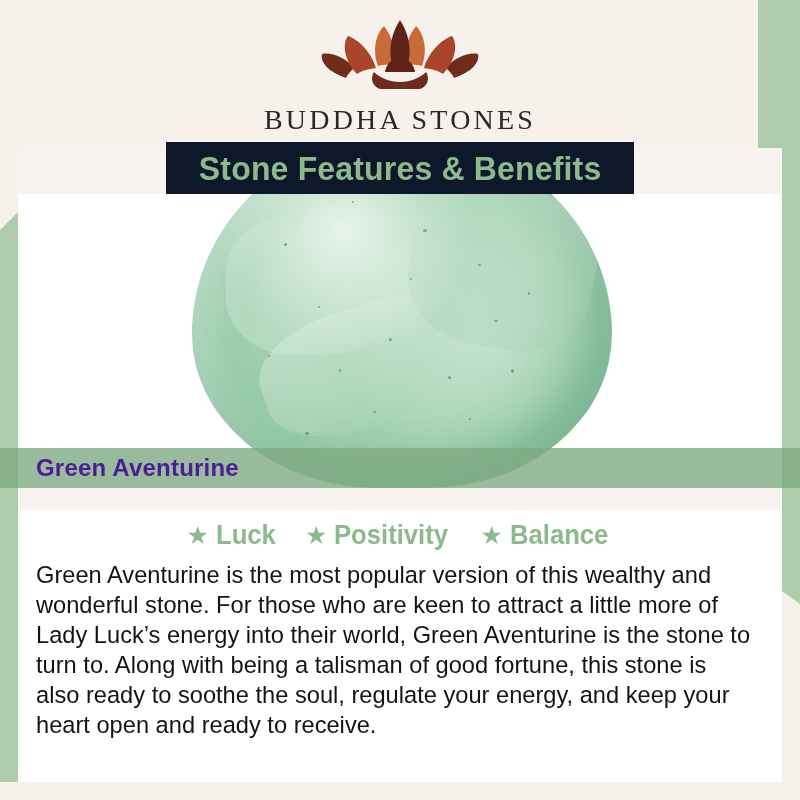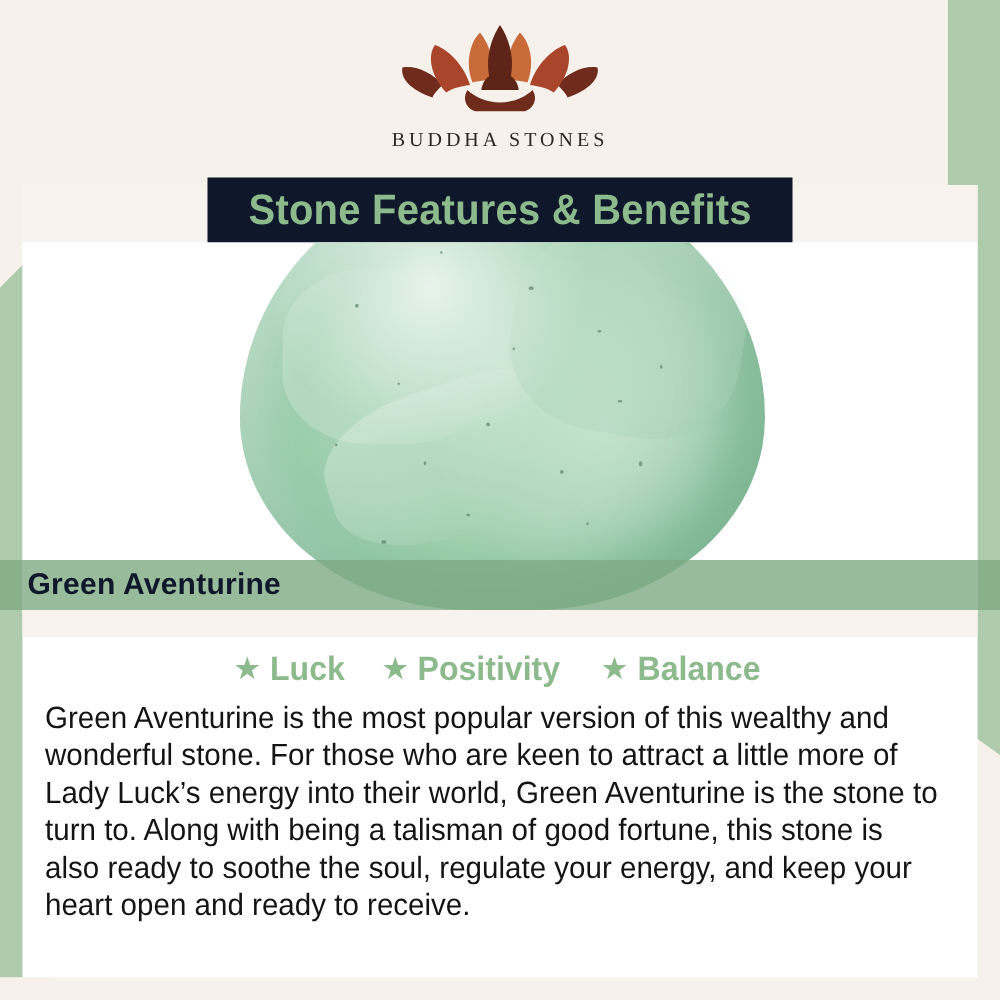--- a/index.html
+++ b/index.html
@@ -43,21 +43,21 @@
   
   .header{
     position:absolute;left:0;top:0;width:800px;height:148px;
     display:flex;flex-direction:column;align-items:center;justify-content:flex-start;
     padding-top:16px;box-sizing:border-box;
   }
   .logo-mark{width:176px;height:86px;display:block;}
   .wordmark{
     margin-top:2px;
     font-family:"Liberation Serif","DejaVu Serif",serif;
-    font-size:16px;letter-spacing:3.2px;color:#2e2623;
+    font-size:28px;letter-spacing:3.2px;color:#2e2623;
     font-weight:400;white-space:nowrap;
   }
 
   
   .title-box{
     position:absolute;left:166px;top:142px;width:468px;height:52px;
     background:#0f172a;
     display:flex;align-items:center;justify-content:center;
   }
   .title-text{
@@ -100,21 +100,21 @@
   }
   .speck{position:absolute;background:#4e7a5c;border-radius:50%;opacity:.62;}
 
   
   .name-band{
     position:absolute;left:0;top:448px;width:800px;height:40px;
     background:rgba(126,170,130,.80);
     display:flex;align-items:center;
   }
   .name-text{
-    margin-left:22px;color:#0f172a;font-weight:bold;font-size:24px;
+    margin-left:36px;color:#4c1d95;font-weight:bold;font-size:24px;
     letter-spacing:.2px;white-space:nowrap;
   }
 
   
   .keywords{
     position:absolute;left:18px;top:516px;width:764px;height:38px;
     display:flex;align-items:center;justify-content:center;gap:26px;
   }
   .kw{display:flex;align-items:center;gap:7px;}
   .kw-star{color:#8cba8c;font-size:25px;line-height:1;}

